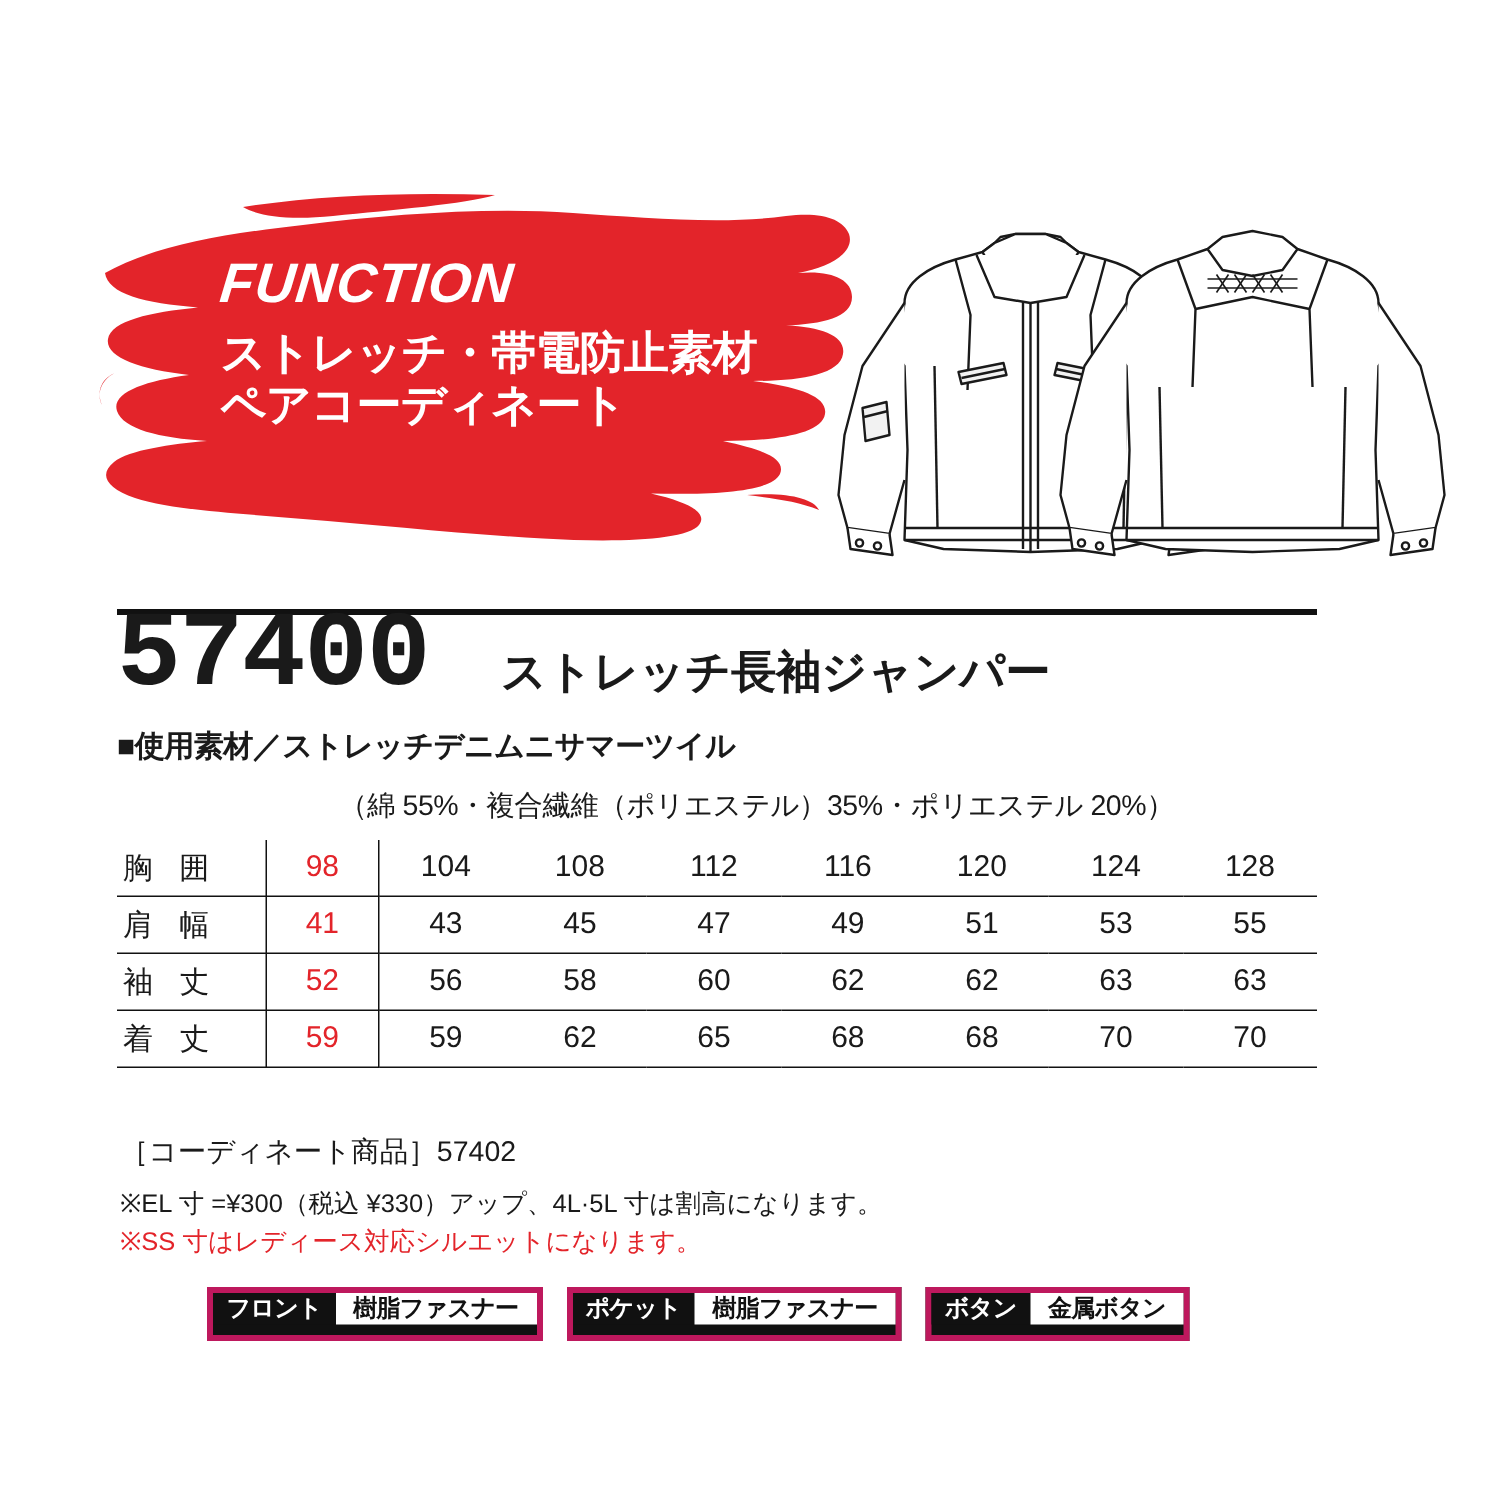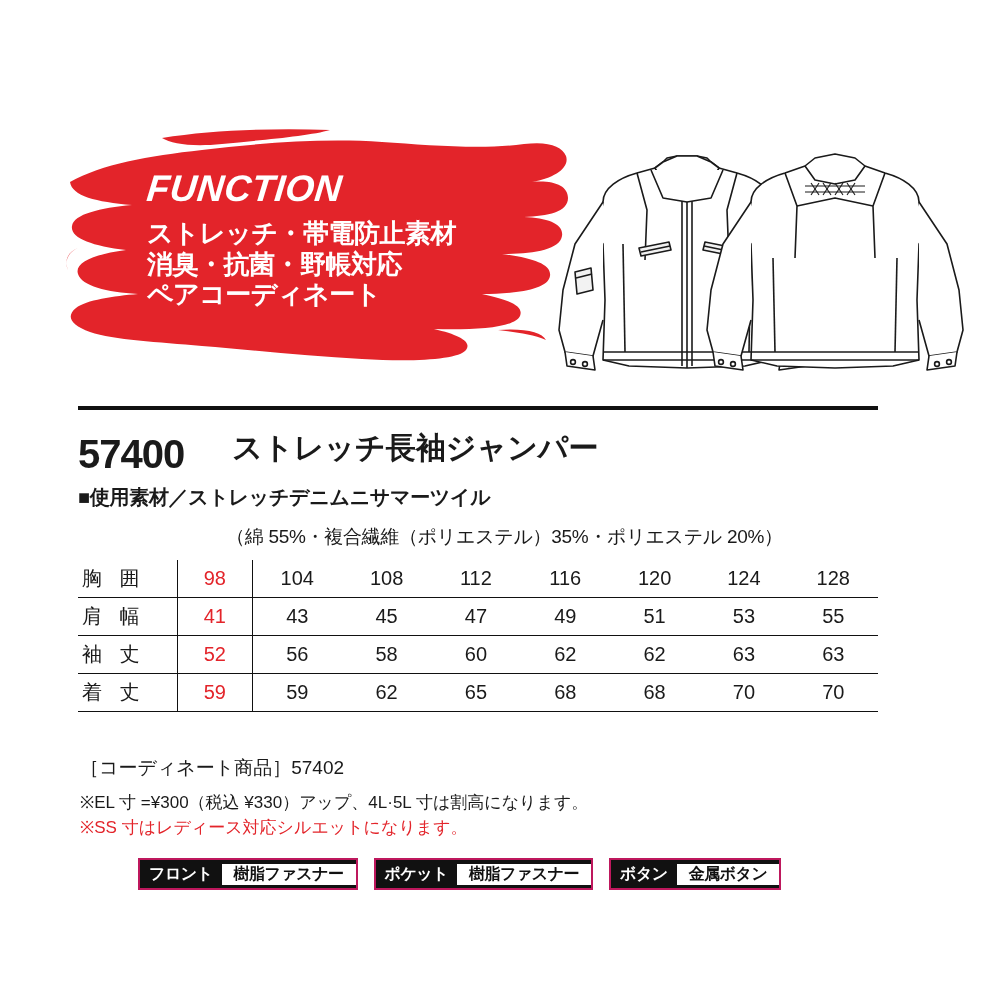--- a/index.html
+++ b/index.html
@@ -41,21 +41,21 @@
   .function-title {
     font-size: 37px;
     font-weight: bold;
     letter-spacing: 0.5px;
     line-height: 1;
     font-style: italic;
     transform: skewX(-6deg);
   }
   .function-lines {
     margin-top: 11px;
-    font-size: 26px;
+    font-size: 30px;
     font-weight: bold;
     line-height: 1.18;
     letter-spacing: -0.5px;
   }
   .function-lines div { white-space: nowrap; }
 
   
   .garments {
     position: absolute;
     left: 545px;
@@ -76,25 +76,25 @@
   .title-row {
     position: absolute;
     left: 78px;
     top: 412px;
     width: 810px;
     height: 62px;
     display: flex;
     align-items: flex-end;
   }
   .product-number {
-    font-size: 40px;
+    font-size: 71px;
     font-weight: bold;
     letter-spacing: -1px;
     line-height: 1;
-    font-family: Liberation Sans, sans-serif;
+    font-family: Liberation Mono, monospace;
   }
   .product-name {
     font-size: 30px;
     font-weight: bold;
     margin-left: 48px;
     padding-bottom: 5px;
     letter-spacing: 0px;
   }
 
   
@@ -176,23 +176,23 @@
   
   .chips {
     position: absolute;
     left: 138px;
     top: 858px;
     display: flex;
     gap: 16px;
   }
   .chip {
     display: flex;
-    align-items: center;
+    align-items: flex-start;
     height: 28px;
-    border: 2px solid #be185d;
+    border: 4px solid #be185d;
     background: #111;
   }
   .chip .k {
     background: #111;
     color: #fff;
     font-size: 16px;
     font-weight: bold;
     padding: 0 9px;
     display: flex;
     align-items: center;
@@ -223,21 +223,20 @@
         C96,222 52,220 28,212 C8,205 4,196 14,188 C24,180 52,176 76,174 C44,172 20,166 16,154
         C12,142 34,134 64,130 C30,126 8,118 10,106 C12,94 38,88 70,85 C34,82 10,76 8,62 Z"></path>
       <path fill="#e3242a" d="M100,18 C150,10 210,8 268,10 C248,16 200,20 160,24 C130,27 110,24 100,18 Z"></path>
       <path fill="#e3242a" d="M16,128 C6,132 2,142 6,150 C2,140 6,132 16,128 Z"></path>
       <path fill="#e3242a" d="M436,210 C462,208 480,212 484,220 C470,214 452,212 436,210 Z"></path>
     </svg>
     <div class="function-text">
       <div class="function-title">FUNCTION</div>
       <div class="function-lines">
         <div>ストレッチ・帯電防止素材</div>
-        <div>消臭・抗菌・野帳対応</div>
         <div>ペアコーディネート</div>
       </div>
     </div>
   </div>
 
   <div class="garments">
     <svg viewBox="0 0 420 265" width="420" height="265">
       <g fill="#ffffff" stroke="#1a1a1a" stroke-width="1.6" stroke-linejoin="round">
 
         <g>

